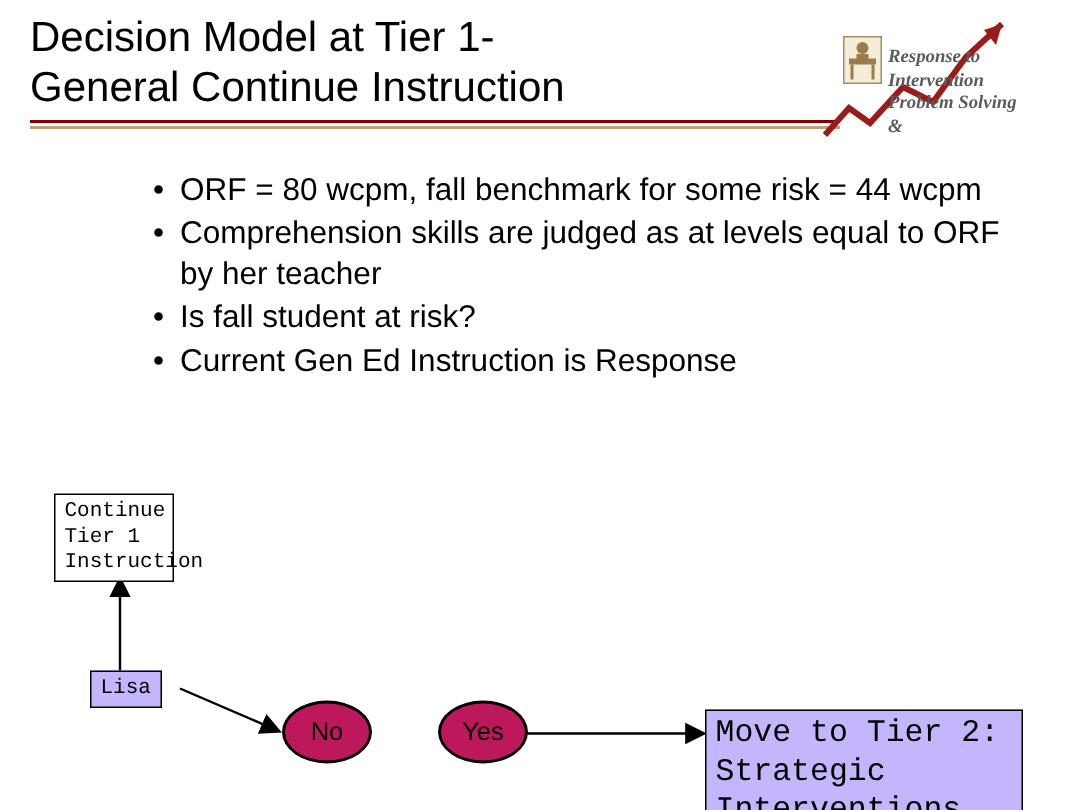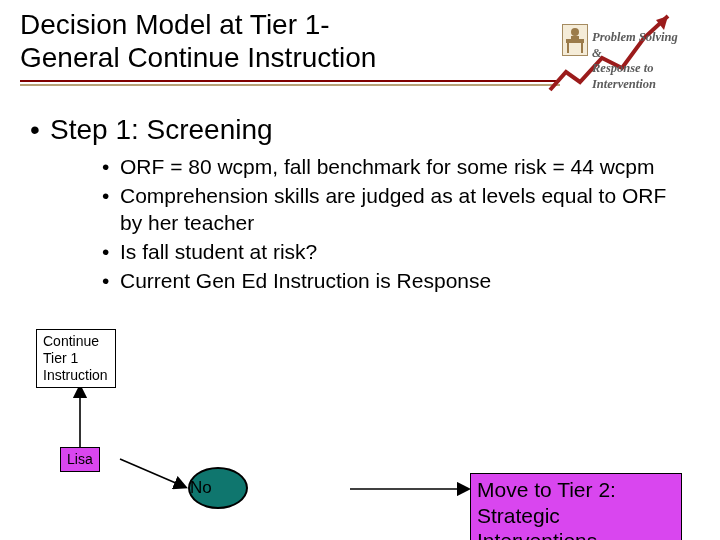--- a/index.html
+++ b/index.html
@@ -22,23 +22,23 @@
   .content { margin-top: 16px; padding-left: 10px; }
   .step { font-size: 28px; margin-bottom: 8px; }
   .step .bullet { display:inline-block; width: 20px; }
   .sublist { margin-left: 72px; margin-top: 2px; }
   .sublist .row { display:flex; font-size: 21px; line-height: 1.25; margin-bottom: 3px; }
   .sublist .dot { width: 18px; flex: none; }
   .sublist .txt { flex: 1; }
 
   
   .diag { position: absolute; left: 20px; bottom: 3px; width: 680px; height: 210px; }
-  .box { position: absolute; border: 1.5px solid #000; padding: 3px 6px; font-size: 14px; line-height: 1.22; background: #fff; }
-  .box.tan { background: #d946ef; }
-  .oval { position: absolute; border: 2px solid #000; border-radius: 50%; width: 60px; height: 42px; display:flex; align-items:center; justify-content:flex-start; font-size:17px; background:#0f766e; }
+  .box { position: absolute; border: 1.5px solid #000; padding: 3px 6px; font-size: 14px; line-height: 1.22; background: #fff; font-family: Liberation Mono, monospace; }
+  .box.tan { background: #c4b5fd; }
+  .oval { position: absolute; border: 2px solid #000; border-radius: 50%; width: 60px; height: 42px; display:flex; align-items:center; justify-content:center; font-size:17px; background:#be185d; }
   svg.arrows { position:absolute; left:0; top:0; width:680px; height:210px; overflow:visible; }
 </style>
 </head>
 <body>
 
 <div class="slide">
 
   <div class="header">
     <div class="title-block">
       <div class="title">
@@ -59,30 +59,27 @@
       <div class="pdbox">
         <svg width="24" height="30">
           <circle cx="12" cy="7" r="4" fill="#9b7b4a"></circle>
           <rect x="3" y="14" width="18" height="4" fill="#9b7b4a"></rect>
           <rect x="8" y="11" width="8" height="4" fill="#9b7b4a"></rect>
           <line x1="5" y1="18" x2="5" y2="28" stroke="#9b7b4a" stroke-width="2"></line>
           <line x1="19" y1="18" x2="19" y2="28" stroke="#9b7b4a" stroke-width="2"></line>
         </svg>
       </div>
       <div class="txt">
+        <div>Response to Intervention</div>
         <div>Problem Solving &amp;</div>
-        <div>Response to Intervention</div>
       </div>
     </div>
   </div>
 
   <div class="content">
-    <div class="step">
-      <span class="bullet">•</span><span>Step 1:  Screening</span>
-    </div>
     <div class="sublist">
       <div class="row">
           <div class="dot">•</div>
           <div class="txt">ORF = 80 wcpm, fall benchmark for some risk = 44 wcpm</div>
         </div>
       <div class="row">
           <div class="dot">•</div>
           <div class="txt">Comprehension skills are judged as at levels equal to ORF by her teacher</div>
         </div>
       <div class="row">
@@ -117,20 +114,23 @@
     </div>
 
     <div class="box tan" style="left:40px; top:120px;">
       <span>Lisa</span>
     </div>
 
     <div class="oval" style="left:168px; top:140px;">
       <span>No</span>
     </div>
 
+    <div class="oval" style="left:272px; top:140px;">
+      <span>Yes</span>
+    </div>
 
     <div class="box tan" style="left:450px; top:146px; width:212px; font-size:21px;">
       <span>Move to Tier 2: Strategic Interventions</span>
     </div>
 
   </div>
 
 </div>
 
 </body></html>

